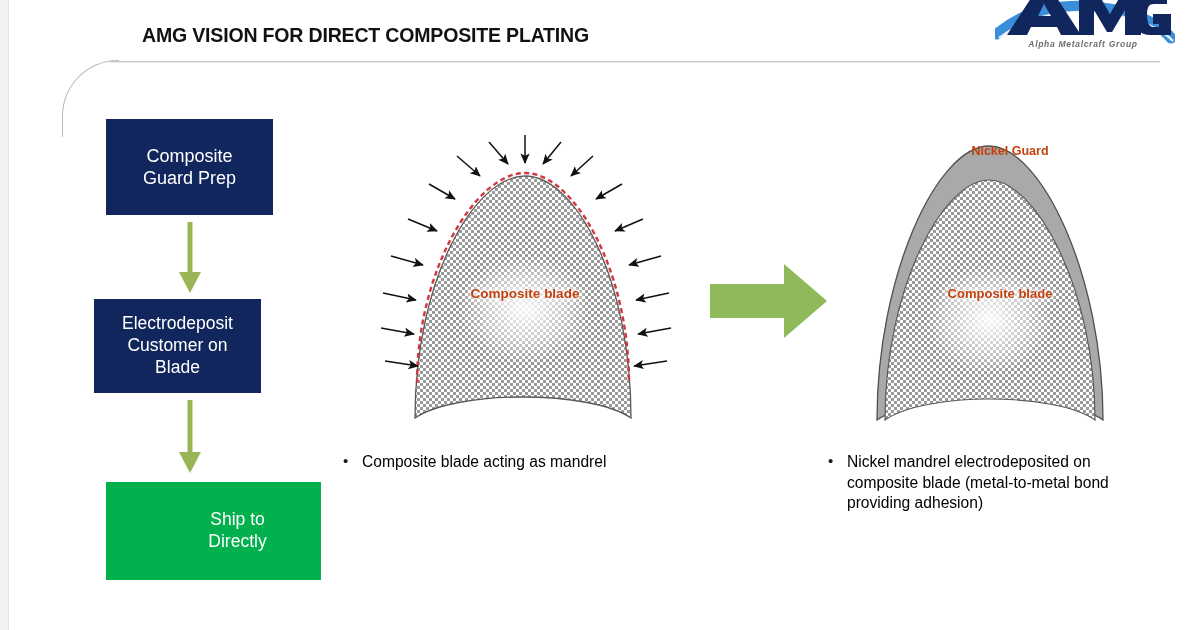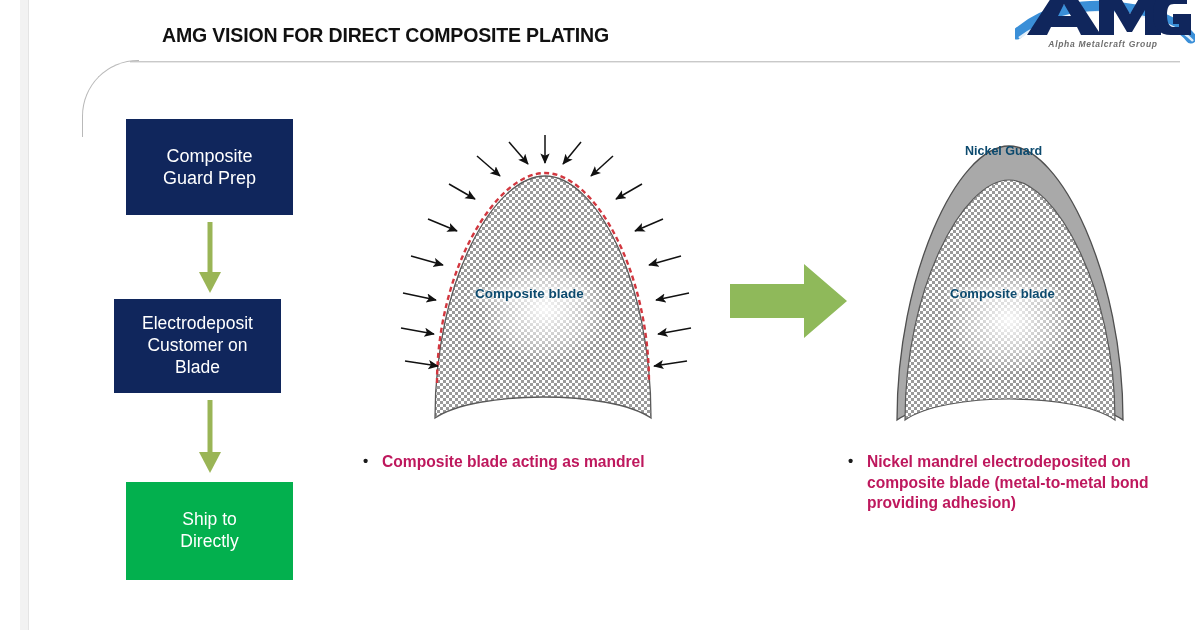--- a/index.html
+++ b/index.html
@@ -2,21 +2,21 @@
 <html><head>
 <meta charset="utf-8">
 <style>
   html,body{margin:0;padding:0;}
   body{
     width:1200px;height:630px;overflow:hidden;
     background:#ffffff;
     font-family:"Liberation Sans","DejaVu Sans",sans-serif;
     position:relative;
   }
-  .slide{position:absolute;inset:0;background:#fff;margin-left:20px;}
+  .slide{position:absolute;inset:0;background:#fff;}
 
   
   .left-gutter{position:absolute;left:0;top:0;width:8px;height:630px;
     background:#f2f2f2;border-right:1px solid #e4e4e4;}
 
   
   .title{
     position:absolute;left:142px;top:23px;
     font-size:21px;font-weight:bold;color:#111;
     letter-spacing:-0.2px;
@@ -37,47 +37,47 @@
   .logo svg{display:block;}
 
   
   .fbox{position:absolute;display:flex;align-items:center;justify-content:center;
     text-align:center;color:#fff;line-height:1.25;}
   .fbox span{display:block;}
   .fbox.navy{background:#10265c;}
   .fbox.green{background:#03b04e;}
   #box-prep{left:106px;top:119px;width:167px;height:96px;font-size:18px;}
   #box-electro{left:94px;top:299px;width:167px;height:94px;font-size:17.5px;}
-  #box-ship{left:106px;top:482px;width:167px;height:98px;font-size:17.5px;}
+  #box-ship{left:106px;top:482px;width:167px;height:98px;font-size:17.5px;padding-left:48px;}
 
   .flow-arrow{position:absolute;width:30px;}
   #flow-arrow-1{left:175px;top:222px;height:72px;}
   #flow-arrow-2{left:175px;top:400px;height:74px;}
 
   
   .figure{position:absolute;}
   #fig-center{left:375px;top:128px;width:310px;height:305px;}
   #fig-right{left:855px;top:128px;width:270px;height:305px;}
   .figure svg{display:block;overflow:visible;}
 
-  .fig-label{position:absolute;text-align:left;font-weight:bold;color:#0c4a6e;
+  .fig-label{position:absolute;text-align:center;font-weight:bold;color:#c2410c;
     line-height:1.2;pointer-events:none;}
   #label-center-blade{left:455px;top:286px;width:140px;font-size:13.5px;
     text-shadow:0 0 7px #fff,0 0 12px #fff,0 0 4px #fff;}
   #label-right-blade{left:930px;top:286px;width:140px;font-size:13px;
     text-shadow:0 0 7px #fff,0 0 12px #fff,0 0 4px #fff;}
   #label-nickel-guard{left:945px;top:144px;width:130px;font-size:12.5px;}
 
   
   #transition-arrow{position:absolute;left:710px;top:262px;width:118px;height:78px;}
 
   
   ul.bullets{list-style:none;margin:0;padding:0;position:absolute;}
   ul.bullets li{position:relative;padding-left:27px;margin-bottom:13px;
-    color:#be185d;line-height:1.32;font-weight:bold;}
+    color:#000000;line-height:1.32;}
   ul.bullets li:before{content:"\2022";position:absolute;left:8px;top:-1px;
     font-size:15px;color:#1a1a1a;}
   #bullets-center{left:335px;top:452px;width:420px;font-size:15.6px;}
   #bullets-right{left:820px;top:452px;width:335px;font-size:15.6px;}
 </style>
 </head>
 <body>
 
 <div class="slide">
 

